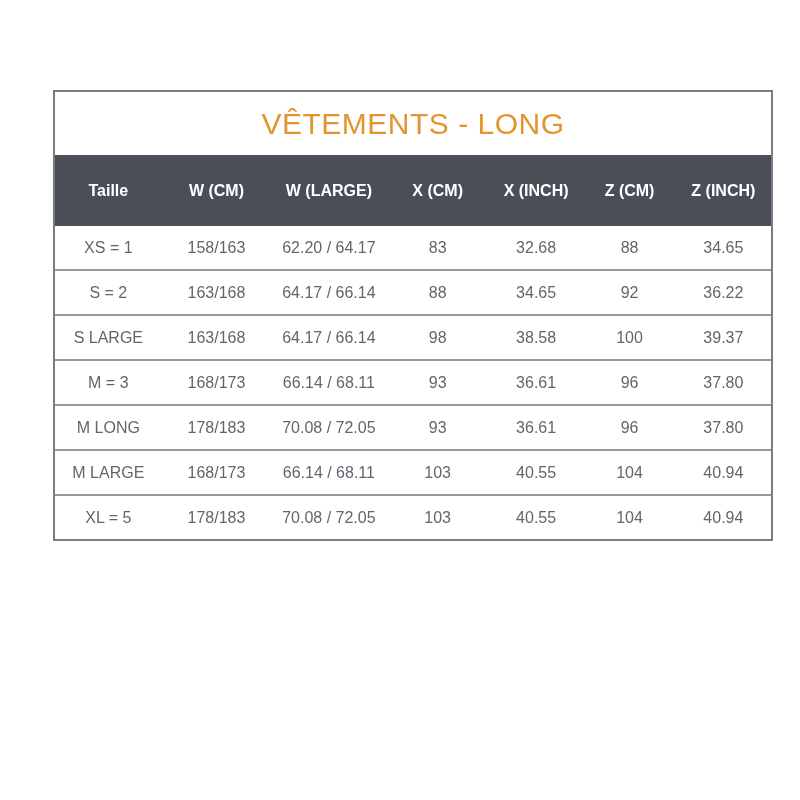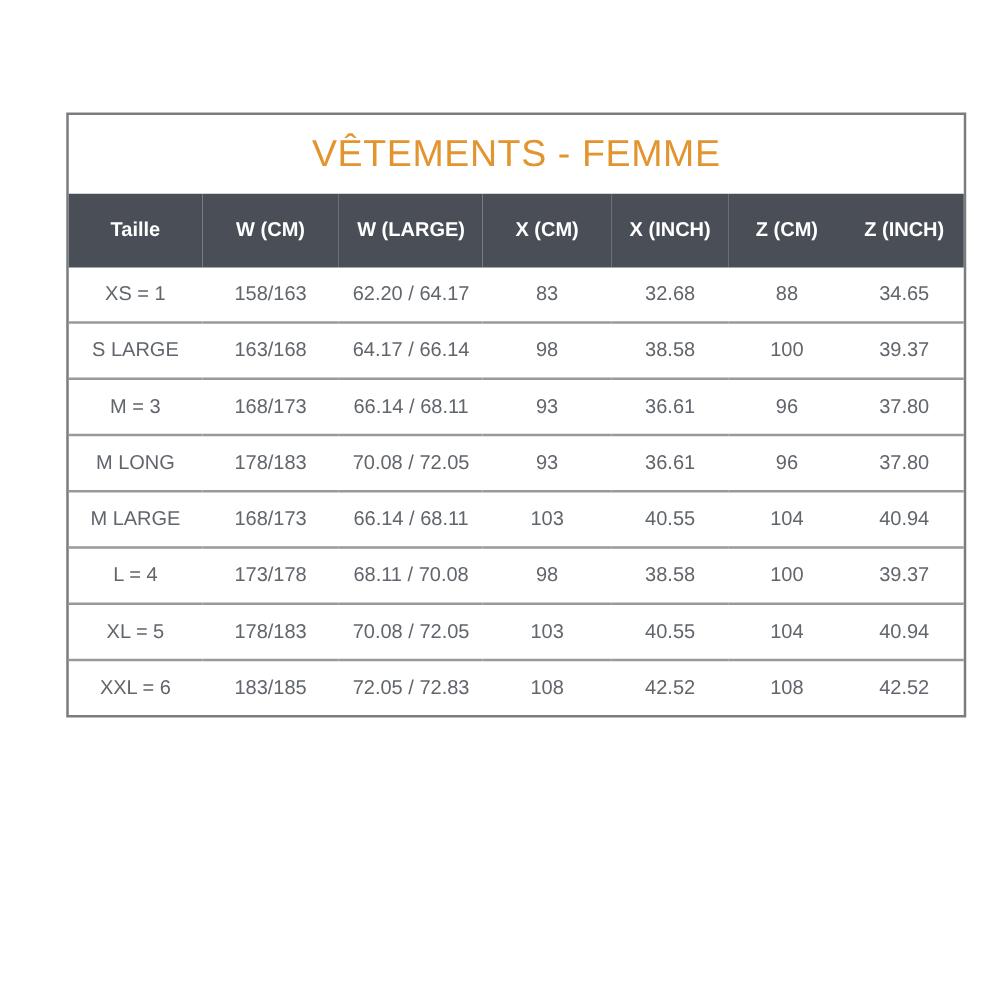--- a/index.html
+++ b/index.html
@@ -31,23 +31,23 @@
   table.size-table {
     width: 100%;
     border-collapse: collapse;
     table-layout: fixed;
   }
   table.size-table thead th {
     background: #4a4f57;
     color: #ffffff;
     font-size: 16px;
     font-weight: bold;
-    height: 59px;
+    height: 45px;
     text-align: center;
-    padding: 0;
+    padding: 13px;
     white-space: nowrap;
   }
   table.size-table tbody td {
     color: #61666d;
     font-size: 16px;
     height: 43px;
     text-align: center;
     border-top: 2px solid #98999b;
     padding: 0;
     white-space: nowrap;
@@ -61,21 +61,21 @@
   col.c2 { width: 16.1%; }
   col.c3 { width: 14.3%; }
   col.c4 { width: 13.2%; }
   col.c5 { width: 12.9%; }
   col.c6 { width: 13.3%; }
 </style>
 </head>
 <body>
 
 <div class="size-chart">
-  <div class="chart-title">VÊTEMENTS - FEMME</div>
+  <div class="chart-title">VÊTEMENTS - LONG</div>
   <table class="size-table">
     <colgroup>
       <col class="c0">
         <col class="c1">
         <col class="c2">
         <col class="c3">
         <col class="c4">
         <col class="c5">
         <col class="c6">
     </colgroup>
@@ -92,20 +92,29 @@
     </thead>
     <tbody>
       <tr>
           <td>XS = 1</td>
           <td>158/163</td>
           <td>62.20 / 64.17</td>
           <td>83</td>
           <td>32.68</td>
           <td>88</td>
           <td>34.65</td>
+        </tr>
+      <tr>
+          <td>S = 2</td>
+          <td>163/168</td>
+          <td>64.17 / 66.14</td>
+          <td>88</td>
+          <td>34.65</td>
+          <td>92</td>
+          <td>36.22</td>
         </tr>
       <tr>
           <td>S LARGE</td>
           <td>163/168</td>
           <td>64.17 / 66.14</td>
           <td>98</td>
           <td>38.58</td>
           <td>100</td>
           <td>39.37</td>
         </tr>
@@ -130,41 +139,23 @@
       <tr>
           <td>M LARGE</td>
           <td>168/173</td>
           <td>66.14 / 68.11</td>
           <td>103</td>
           <td>40.55</td>
           <td>104</td>
           <td>40.94</td>
         </tr>
       <tr>
-          <td>L = 4</td>
-          <td>173/178</td>
-          <td>68.11 / 70.08</td>
-          <td>98</td>
-          <td>38.58</td>
-          <td>100</td>
-          <td>39.37</td>
-        </tr>
-      <tr>
           <td>XL = 5</td>
           <td>178/183</td>
           <td>70.08 / 72.05</td>
           <td>103</td>
           <td>40.55</td>
           <td>104</td>
           <td>40.94</td>
         </tr>
-      <tr>
-          <td>XXL = 6</td>
-          <td>183/185</td>
-          <td>72.05 / 72.83</td>
-          <td>108</td>
-          <td>42.52</td>
-          <td>108</td>
-          <td>42.52</td>
-        </tr>
     </tbody>
   </table>
 </div>
 
 </body></html>

